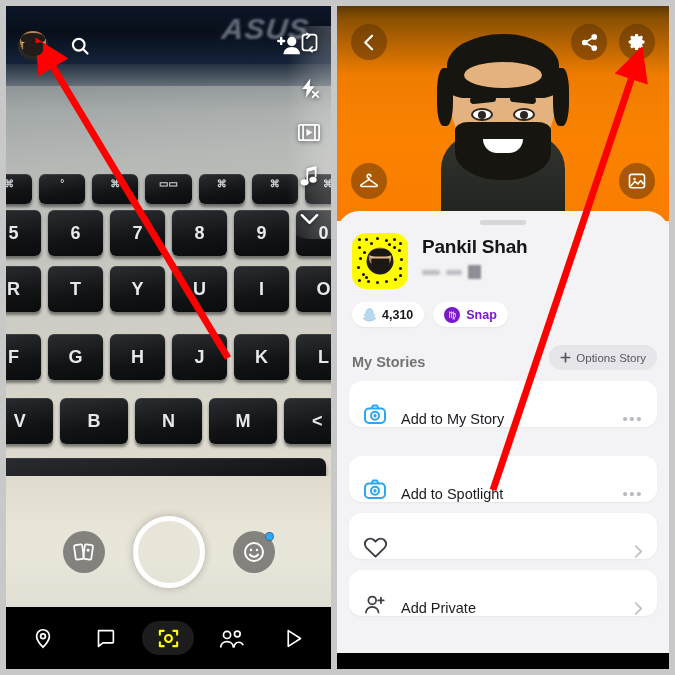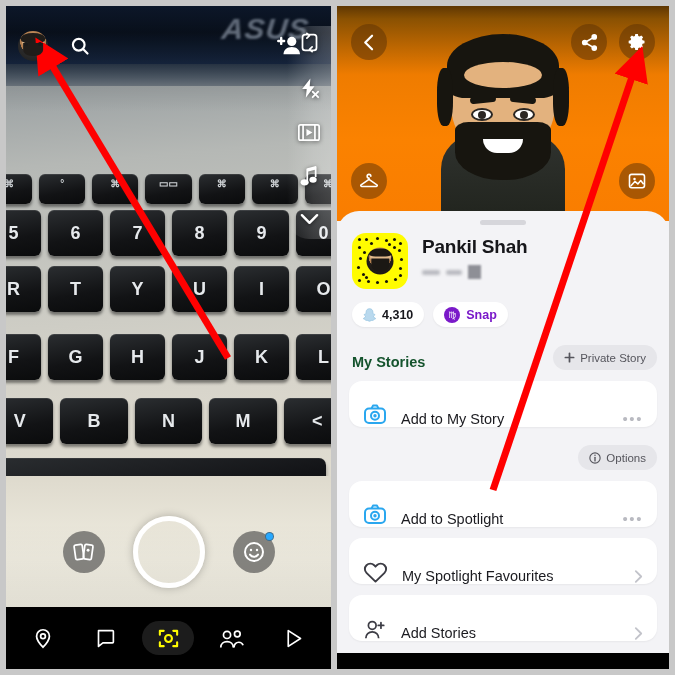--- a/index.html
+++ b/index.html
@@ -270,21 +270,21 @@
     width: 16px; height: 16px; border-radius: 50%;
     background: #7a19c9; color: #fff; font-size: 9px;
     display: flex; align-items: center; justify-content: center;
     font-family: "DejaVu Sans", sans-serif;
   }
   .chip .zod-label { color: #7a19c9; }
 
   .sec-head {
     display: flex; align-items: center; margin-top: 18px; padding-left: 3px;
   }
-  .sec-title { font-size: 14.5px; font-weight: bold; color: #14532d; margin-top: 8px; }
+  .sec-title { font-size: 14.5px; font-weight: bold; color: #737373; margin-top: 8px; }
   .sec-head .spacer { flex: 1; }
   .pill {
     height: 25px; border-radius: 13px; background: #e6e6ea;
     display: flex; align-items: center; gap: 5px; padding: 0 11px;
     font-size: 11.5px; color: #55555c;
   }
   .card {
     background: #fff; border-radius: 13px; height: 46px; margin-top: 11px;
     display: flex; align-items: flex-end; padding: 0 14px;
     box-shadow: 0 1px 2px rgba(0,0,0,.05);
@@ -601,76 +601,67 @@
       </div>
 
       <div class="sec-head">
         <span class="sec-title">My Stories</span>
         <span class="spacer"></span>
         <span class="pill">
           <svg width="11" height="11" viewBox="0 0 12 12" fill="none" stroke="#55555c" stroke-width="1.9" stroke-linecap="round">
             <line x1="6" y1="1.5" x2="6" y2="10.5"></line>
               <line x1="1.5" y1="6" x2="10.5" y2="6"></line>
           </svg>
-          <span>Private Story</span>
+          <span>Options Story</span>
         </span>
       </div>
       <div class="card">
         <svg width="24" height="24" viewBox="0 0 24 24" fill="none" stroke="#2aa7ef" stroke-width="2">
           <rect x="2" y="5.5" width="20" height="14.5" rx="4"></rect>
           <path d="M8.5 5.5 10 2.6h4l1.5 2.9" stroke-linejoin="round"></path>
           <circle cx="12" cy="12.8" r="4"></circle>
             <circle cx="12" cy="12.8" r="1.7" fill="#2aa7ef" stroke="none"></circle>
         </svg>
         <span class="c-label">Add to My Story</span>
         <span class="spacer"></span>
         <span class="dots-ic">•••</span>
       </div>
 
       <div class="sec-head">
         <span class="spacer"></span>
-        <span class="pill">
-          <svg width="12" height="12" viewBox="0 0 14 14" fill="none" stroke="#55555c" stroke-width="1.3">
-            <circle cx="7" cy="7" r="6"></circle>
-              <line x1="7" y1="6.2" x2="7" y2="10.4" stroke-width="1.6" stroke-linecap="round"></line>
-            <circle cx="7" cy="3.9" r=".85" fill="#55555c" stroke="none"></circle>
-          </svg>
-          <span>Options</span>
-        </span>
       </div>
       <div class="card">
         <svg width="24" height="24" viewBox="0 0 24 24" fill="none" stroke="#2aa7ef" stroke-width="2">
           <rect x="2" y="5.5" width="20" height="14.5" rx="4"></rect>
           <path d="M8.5 5.5 10 2.6h4l1.5 2.9" stroke-linejoin="round"></path>
           <circle cx="12" cy="12.8" r="4"></circle>
             <circle cx="12" cy="12.8" r="1.7" fill="#2aa7ef" stroke="none"></circle>
         </svg>
         <span class="c-label">Add to Spotlight</span>
         <span class="spacer"></span>
         <span class="dots-ic">•••</span>
       </div>
       <div class="card">
         <svg width="25" height="23" viewBox="0 0 26 24" fill="none" stroke="#3c3c44" stroke-width="2" stroke-linejoin="round">
           <path d="M13 21.5 3.6 12.4a5.6 5.6 0 0 1 0-8 5.6 5.6 0 0 1 8 0L13 5.9l1.4-1.5a5.6 5.6 0 0 1 8 0 5.6 5.6 0 0 1 0 8L13 21.5z"></path>
         </svg>
-        <span class="c-label">My Spotlight Favourites</span>
         <span class="spacer"></span>
         <svg class="chev" width="9" height="15" viewBox="0 0 10 16" fill="none" stroke="#c2c3ca" stroke-width="2" stroke-linecap="round" stroke-linejoin="round">
           <polyline points="2,2 8,8 2,14"></polyline>
         </svg>
       </div>
 
       <div class="card">
         <svg width="24" height="22" viewBox="0 0 26 24" fill="none" stroke="#3c3c44" stroke-width="1.9">
           <circle cx="10" cy="7" r="4.2"></circle>
             <path d="M3 21c0-4.2 3.1-7 7-7s7 2.8 7 7"></path>
           <line x1="19.5" y1="4" x2="19.5" y2="10" stroke-linecap="round"></line>
           <line x1="16.5" y1="7" x2="22.5" y2="7" stroke-linecap="round"></line>
         </svg>
-        <span class="c-label">Add Stories</span>
+        <span class="c-label">Add Private</span>
         <span class="spacer"></span>
         <svg class="chev" width="9" height="15" viewBox="0 0 10 16" fill="none" stroke="#c2c3ca" stroke-width="2" stroke-linecap="round" stroke-linejoin="round">
           <polyline points="2,2 8,8 2,14"></polyline>
         </svg>
       </div>
 
     </div>
 
     <div class="r-navbar"></div>
   </div>

